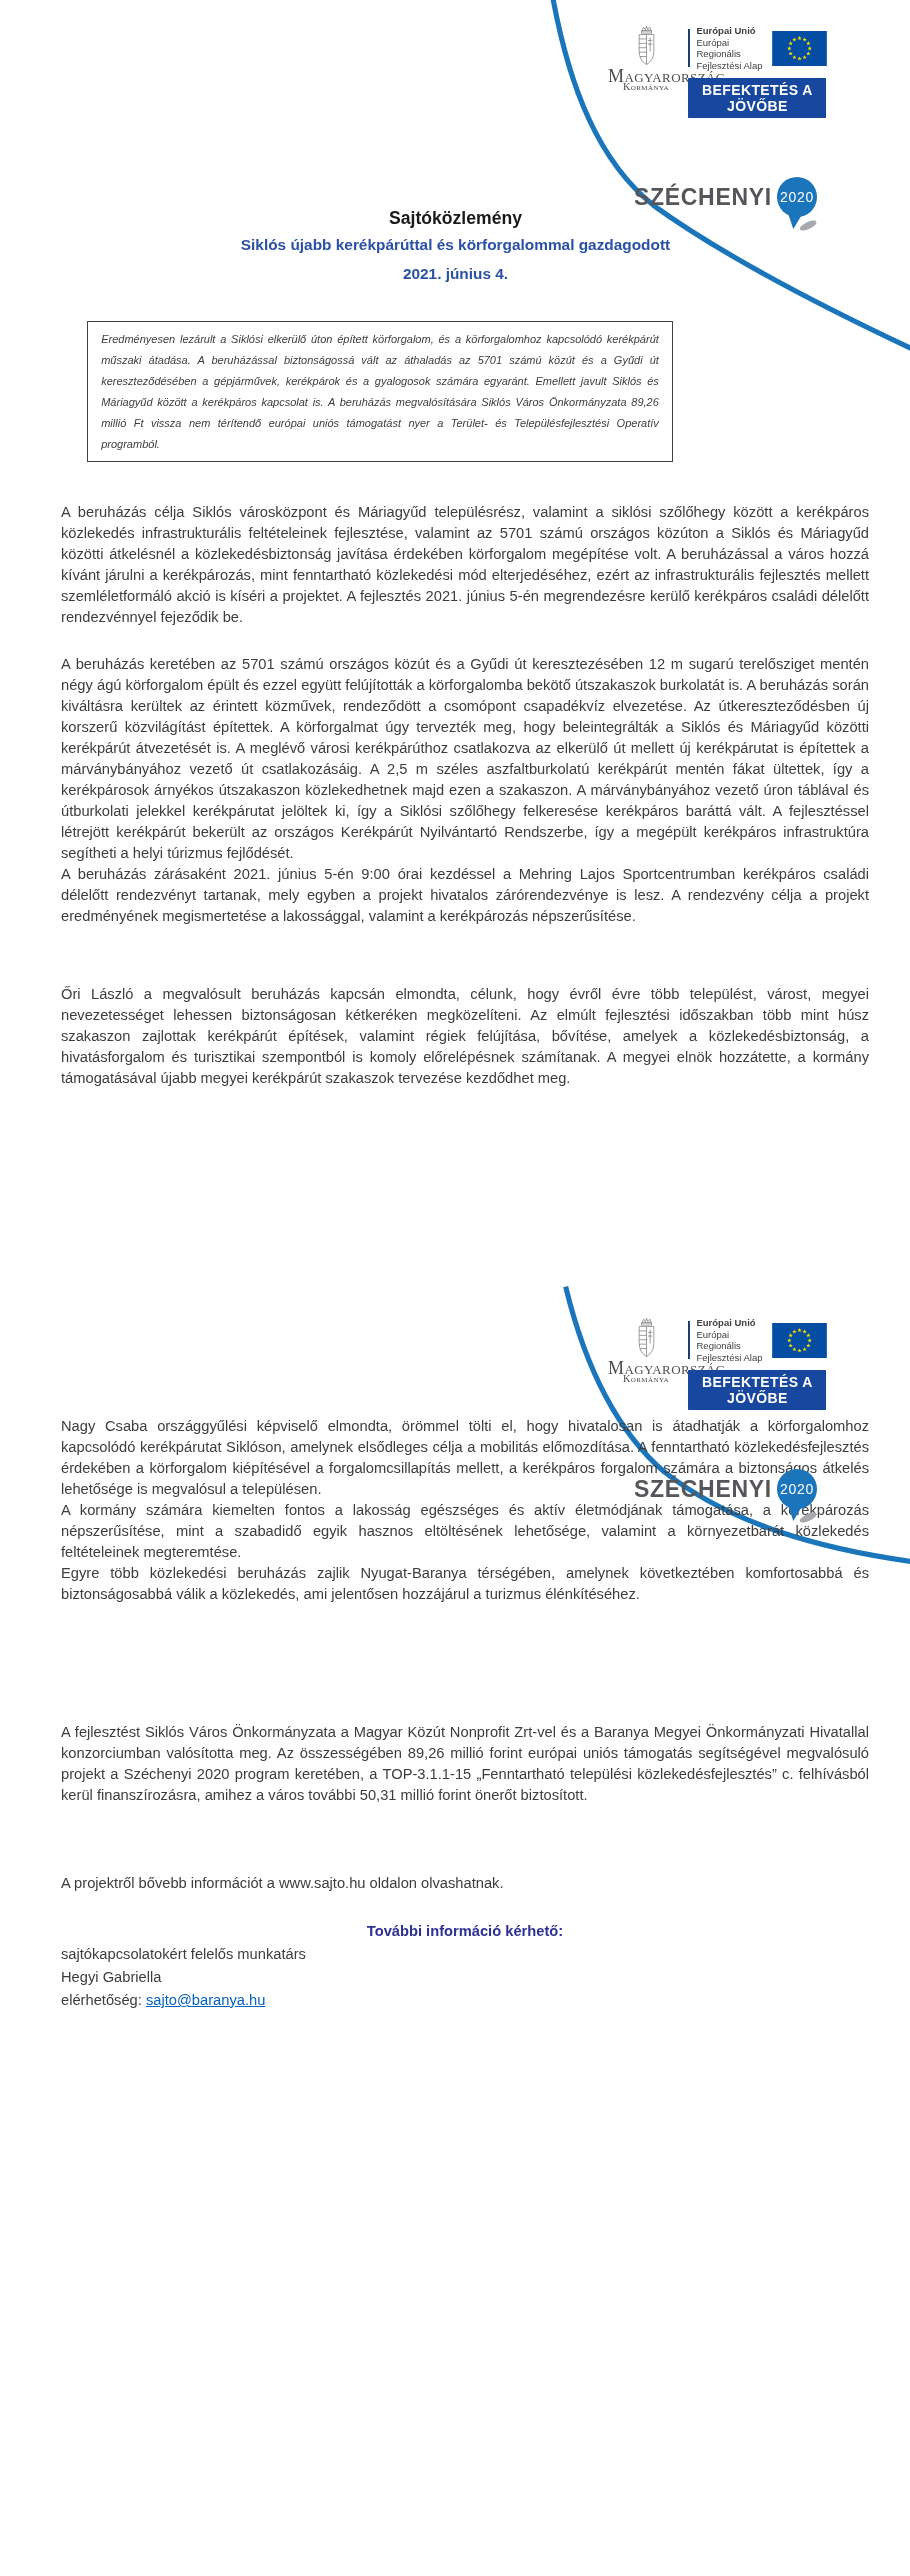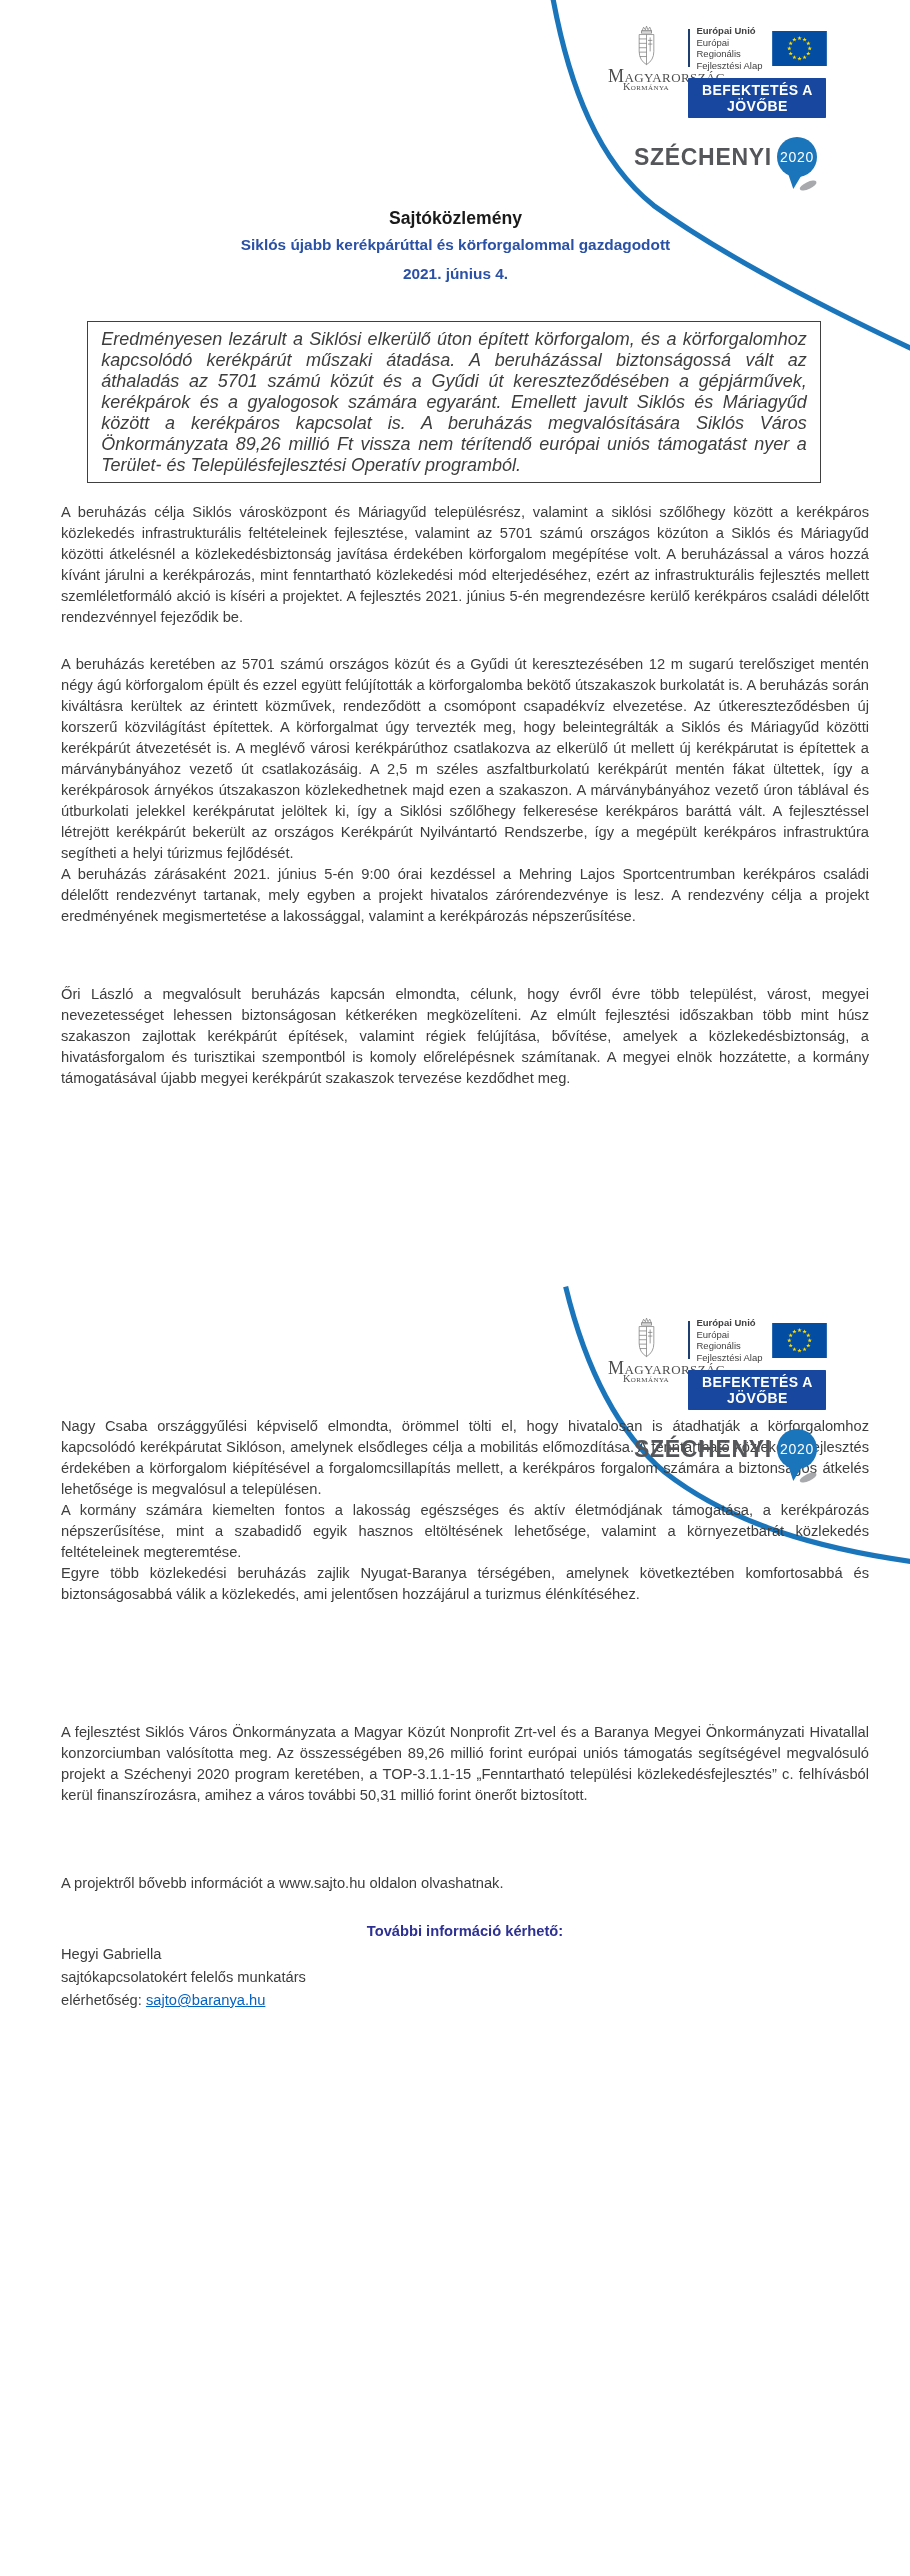--- a/index.html
+++ b/index.html
@@ -16,37 +16,37 @@
           font-size:10.3px;letter-spacing:0.4px;color:#4d4d4d;line-height:10.3px;}
   .right-col{margin-left:4.4px;width:138px;}
   .eu-row{display:flex;align-items:center;}
   .vdiv{width:1.5px;height:38px;background:#1d3e6e;margin-right:6.6px;flex:none;}
   .eu-lines{font-size:9.5px;line-height:11.7px;color:#404042;width:70px;flex:none;}
   .eu-b{font-weight:bold;}
   .flag{margin-left:5.9px;flex:none;display:block;}
   .banner{margin-top:6.6px;background:#17479e;color:#fff;font-weight:bold;font-size:14px;
           letter-spacing:0.4px;text-align:center;padding:3.7px 0;border-radius:0.7px;}
   
-  .szechenyi{position:absolute;right:94px;display:flex;align-items:center;z-index:2;}
+  .szechenyi{position:absolute;right:94px;display:flex;align-items:center;z-index:2;margin-top:40px;}
   .sz-text{font-size:23px;font-weight:bold;color:#55565a;letter-spacing:0.7px;margin-right:5.1px;}
   .sz-pin{position:relative;width:40px;height:40px;background:#1b75bb;border-radius:50%;
           display:flex;align-items:center;justify-content:center;flex:none;}
   .sz-year{color:#fff;font-size:14px;letter-spacing:0.7px;}
   .sz-tail{position:absolute;left:9.5px;top:32px;width:17px;height:20px;background:#1b75bb;
            clip-path:polygon(0 0,100% 15%,40% 100%);}
   .sz-shadow{position:absolute;left:22px;top:45px;width:18.4px;height:6.6px;background:#a7a9ac;
              border-radius:50%;transform:rotate(-25deg);}
   
   .centered{position:absolute;left:0;width:911px;text-align:center;z-index:1;}
   .doc-title{font-size:17.6px;font-weight:bold;color:#1a1a1a;}
   .doc-subtitle{font-size:15.4px;font-weight:bold;color:#2a51a5;}
   .doc-date{font-size:15.4px;font-weight:bold;color:#2a51a5;}
-  .lead-box{position:absolute;left:87px;width:734px;box-sizing:border-box;z-index:1;
+  .lead-box{position:absolute;left:87px;width:586px;box-sizing:border-box;z-index:1;
             border:1.5px solid #404040;padding:6.6px 13.2px;font-style:italic;
-            font-size:18px;line-height:21px;text-align:justify;}
+            font-size:11px;line-height:21px;text-align:justify;}
   .body-block{position:absolute;left:61px;width:808px;z-index:1;}
   .body-block p{margin:0;font-size:14.7px;line-height:21px;text-align:justify;}
   .plain{text-align:left !important;}
   .contact-block{position:absolute;left:61px;width:808px;z-index:1;font-size:14.7px;line-height:23px;}
   .contact-h{color:#2e3192;font-weight:bold;text-align:center;}
   .email-link{color:#0563c1;text-decoration:underline;cursor:pointer;}
 </style>
 </head>
 <body>
 
@@ -205,22 +205,22 @@
   <div class="body-block" style="top:1722px">
     <p>A fejlesztést Siklós Város Önkormányzata a Magyar Közút Nonprofit Zrt-vel és a Baranya Megyei Önkormányzati Hivatallal konzorciumban valósította meg. Az összességében 89,26 millió forint európai uniós támogatás segítségével megvalósuló projekt a Széchenyi 2020 program keretében, a TOP-3.1.1-15 „Fenntartható települési közlekedésfejlesztés” c. felhívásból kerül finanszírozásra, amihez a város további 50,31 millió forint önerőt biztosított.</p>
   </div>
 
   <div class="body-block" style="top:1873px">
     <p class="plain">A projektről bővebb információt a www.sajto.hu oldalon olvashatnak.</p>
   </div>
 
   <div class="contact-block" style="top:1920px">
     <div class="contact-h">További információ kérhető:</div>
+    <div>sajtókapcsolatokért felelős munkatárs</div>
     <div>Hegyi Gabriella</div>
-    <div>sajtókapcsolatokért felelős munkatárs</div>
     <div>
       <span>elérhetőség:</span>
       <a class="email-link">sajto@baranya.hu</a>
     </div>
   </div>
 
 </div>
 
 
 </body></html>

